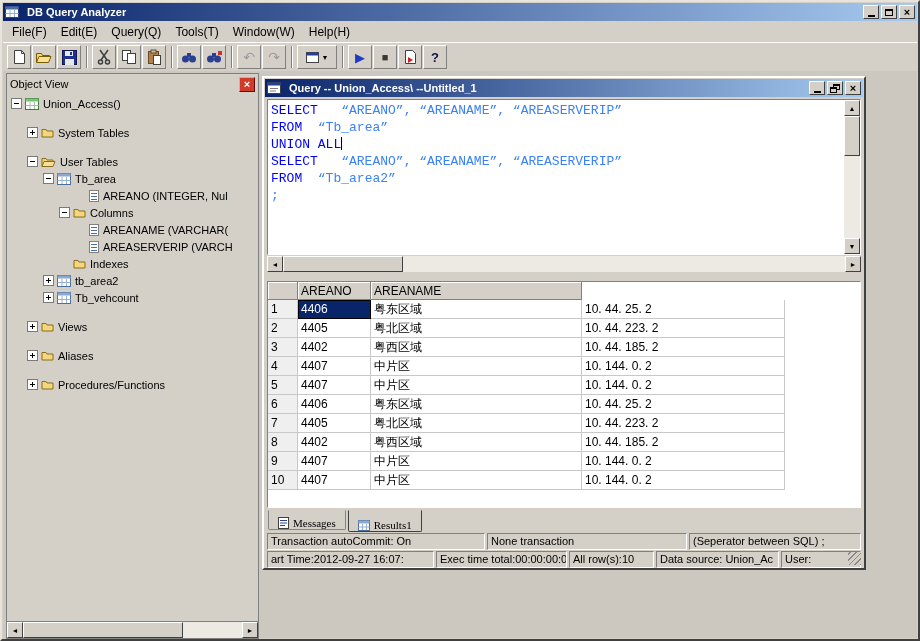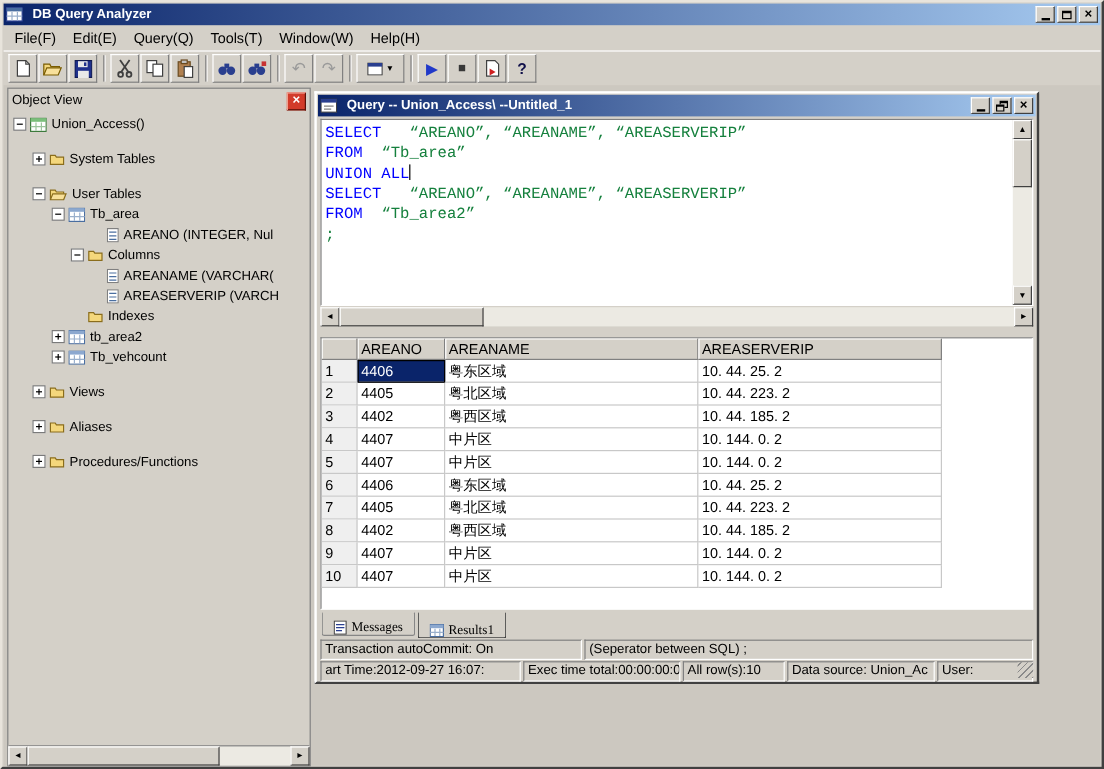--- a/index.html
+++ b/index.html
@@ -63,21 +63,21 @@
   .child{position:absolute;left:259px;top:5px;width:604px;height:494px;background:#d4d0c8;
          border:2px solid;border-color:#fff #404040 #404040 #fff;box-sizing:border-box;}
   .ctitle{position:absolute;left:1px;top:1px;right:1px;height:18px;
           background:linear-gradient(90deg,#0a246a,#a6caf0);display:flex;align-items:center;padding:0 2px;}
   .editor{position:absolute;left:3px;top:21px;right:3px;height:156px;background:#fff;
           border:1px solid;border-color:#808080 #fff #fff #808080;box-sizing:border-box;}
   .editor-text{position:absolute;left:3px;top:2px;right:18px;bottom:2px;overflow:hidden;
                font-family:"Liberation Mono","DejaVu Sans Mono",monospace;font-size:13px;line-height:17px;}
   .eline{white-space:pre;}
   .kw{color:#0000ff;}
-  .txt{color:#15803d;}
+  .txt{color:#3b82f6;}
   .caret{display:inline-block;width:1px;height:13px;background:#000;vertical-align:-2px;}
   .editor .vscroll{position:absolute;right:0;top:0;bottom:0;width:16px;display:flex;flex-direction:column;}
   .editor .vscroll .strack{width:16px;}
   .ehscroll{position:absolute;left:3px;right:3px;top:178px;height:16px;}
   
   .grid-wrap{position:absolute;left:3px;right:3px;top:203px;height:227px;background:#fff;
              border:1px solid;border-color:#808080 #fff #fff #808080;box-sizing:border-box;overflow:hidden;}
   .grow{display:flex;height:19px;}
   .grow.head{height:18px;}
   .gc{box-sizing:border-box;padding:0 3px;font-size:12px;line-height:18px;white-space:nowrap;overflow:hidden;
@@ -479,21 +479,20 @@
             <span class="sthumb" style="left:0;top:0;bottom:0;width:120px;"></span>
           </span>
         <span class="sbtn">►</span>
       </div>
 
       <div class="grid-wrap">
         <div class="grow head">
           <span class="gc c0"></span>
           <span class="gc c1">AREANO</span>
           <span class="gc c2">AREANAME</span>
-          <span class="gc c3">AREASERVERIP</span>
         </div>
         <div class="grow">
           <span class="gc c0 num">1</span>
           <span class="gc c1 sel">4406</span>
           <span class="gc c2">粤东区域</span>
           <span class="gc c3">10. 44. 25. 2</span>
         </div>
         <div class="grow">
           <span class="gc c0 num">2</span>
           <span class="gc c1">4405</span>
@@ -567,20 +566,21 @@
               <line x1="4.5" y1="4" x2="4.5" y2="10" stroke="#9ab0cc"></line>
               <line x1="8.5" y1="4" x2="8.5" y2="10" stroke="#9ab0cc"></line>
               <line x1="0.5" y1="7" x2="11.5" y2="7" stroke="#9ab0cc"></line>
             </svg>
           <span>Results1</span>
         </span>
       </div>
 
       <div class="statusrow s1">
         <span class="scell" style="width:218px;">Transaction autoCommit: On</span>
+        <span class="scell" style="width:200px;">None transaction</span>
         <span class="scell" style="flex:1;">(Seperator between SQL)  ;</span>
       </div>
       <div class="statusrow s2">
         <span class="scell" style="width:167px;">art Time:2012-09-27 16:07:</span>
         <span class="scell" style="width:131px;">Exec time total:00:00:00:0</span>
         <span class="scell" style="width:85px;">All row(s):10</span>
         <span class="scell" style="width:123px;">Data source: Union_Ac</span>
         <span class="scell" style="flex:1;">User:</span>
       </div>
       <span class="grip"></span>

